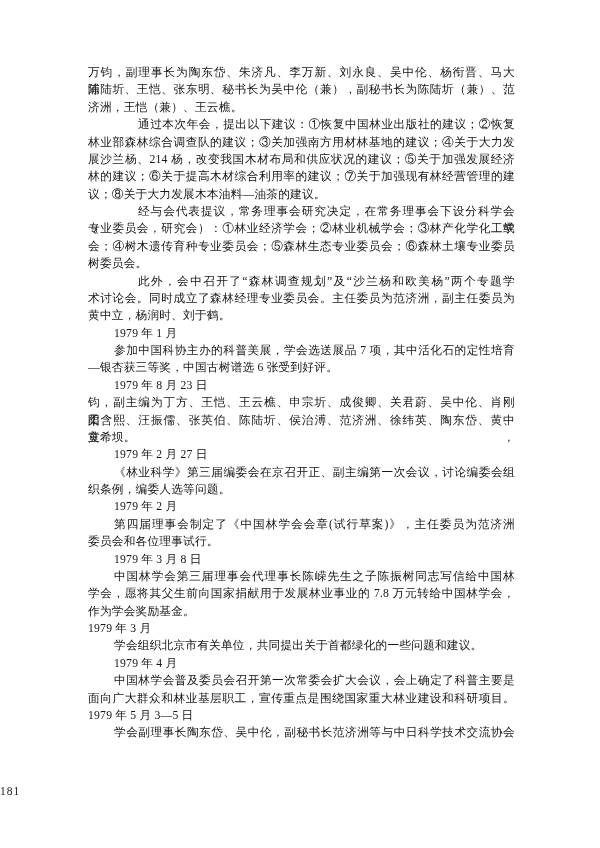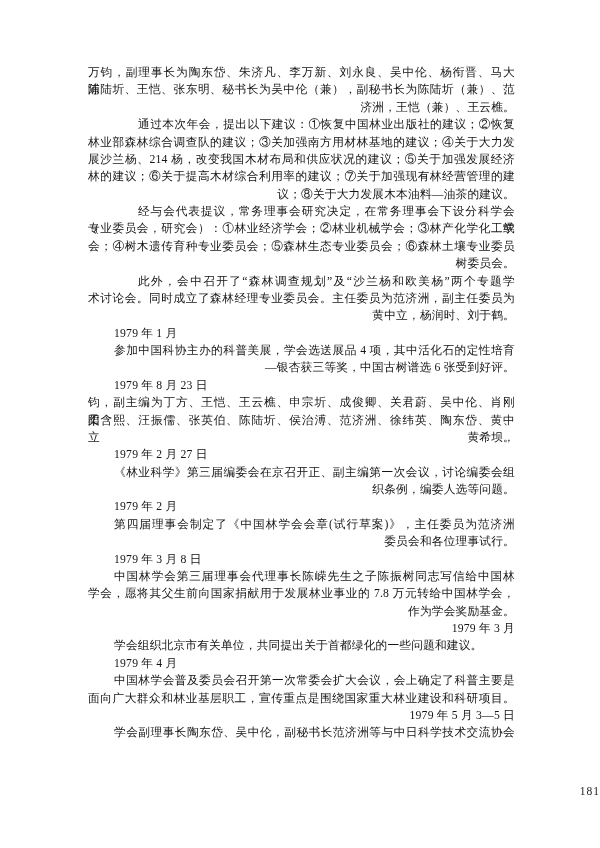--- a/index.html
+++ b/index.html
@@ -35,29 +35,29 @@
     white-space: normal;
     overflow: visible;
   }
   .line.nofill {
     white-space: nowrap;
   }
   .line.fill {
     text-align: justify;
     text-align-last: justify;
   }
-  .ind-0 { text-indent: 0; text-align: right; }
+  .ind-0 { text-indent: 0; }
   .ind-1 { text-indent: 26px; }
   .ind-2 { text-indent: 50px; }
   .page-number {
     position: absolute;
     top: 784px;
     left: 0;
     width: 600px;
-    text-align: right;
+    text-align: left;
     font-size: 11.5px;
     color: #222222;
     letter-spacing: 1px;
     line-height: 14px;
   }
 </style>
 </head>
 <body>
 
 <div class="page">
@@ -71,21 +71,21 @@
       <div class="line ind-0 fill">林的建议；⑥关于提高木材综合利用率的建议；⑦关于加强现有林经营管理的建</div>
       <div class="line ind-0 nofill">议；⑧关于大力发展木本油料—油茶的建议。</div>
       <div class="line ind-2 fill">经与会代表提议，常务理事会研究决定，在常务理事会下设分科学会（或</div>
       <div class="line ind-0 fill">专业委员会，研究会）：①林业经济学会；②林业机械学会；③林产化学化工学</div>
       <div class="line ind-0 fill">会；④树木遗传育种专业委员会；⑤森林生态专业委员会；⑥森林土壤专业委员</div>
       <div class="line ind-0 nofill">树委员会。</div>
       <div class="line ind-2 fill">此外，会中召开了“森林调查规划”及“沙兰杨和欧美杨”两个专题学</div>
       <div class="line ind-0 fill">术讨论会。同时成立了森林经理专业委员会。主任委员为范济洲，副主任委员为</div>
       <div class="line ind-0 nofill">黄中立，杨润时、刘于鹤。</div>
       <div class="line ind-1 nofill">1979 年 1 月</div>
-      <div class="line ind-1 fill">参加中国科协主办的科普美展，学会选送展品 4 项，其中活化石的定性培育</div>
+      <div class="line ind-1 fill">参加中国科协主办的科普美展，学会选送展品 7 项，其中活化石的定性培育</div>
       <div class="line ind-0 nofill">—银杏获三等奖，中国古树谱选 6 张受到好评。</div>
       <div class="line ind-1 nofill">1979 年 8 月 23 日</div>
       <div class="line ind-0 fill">钧，副主编为丁方、王恺、王云樵、申宗圻、成俊卿、关君蔚、吴中伦、肖刚柔、</div>
       <div class="line ind-0 fill">阳含熙、汪振儒、张英伯、陈陆圻、侯治溥、范济洲、徐纬英、陶东岱、黄中立，</div>
       <div class="line ind-0 nofill">黄希坝。</div>
       <div class="line ind-1 nofill">1979 年 2 月 27 日</div>
       <div class="line ind-1 fill">《林业科学》第三届编委会在京召开正、副主编第一次会议，讨论编委会组</div>
       <div class="line ind-0 nofill">织条例，编委人选等问题。</div>
       <div class="line ind-1 nofill">1979 年 2 月</div>
       <div class="line ind-1 fill">第四届理事会制定了《中国林学会会章(试行草案)》，主任委员为范济洲</div>

